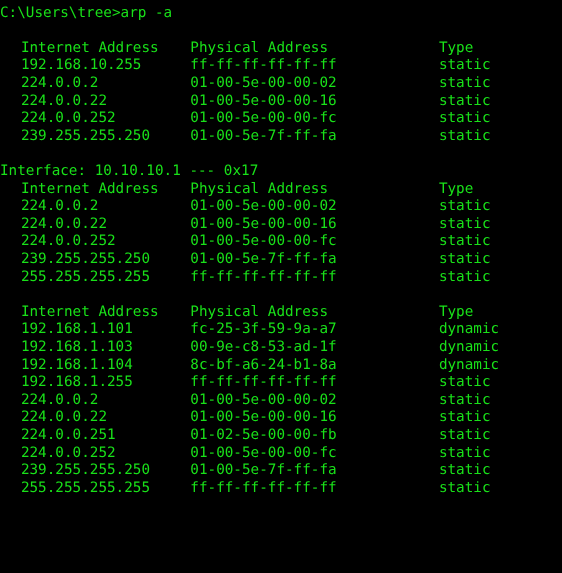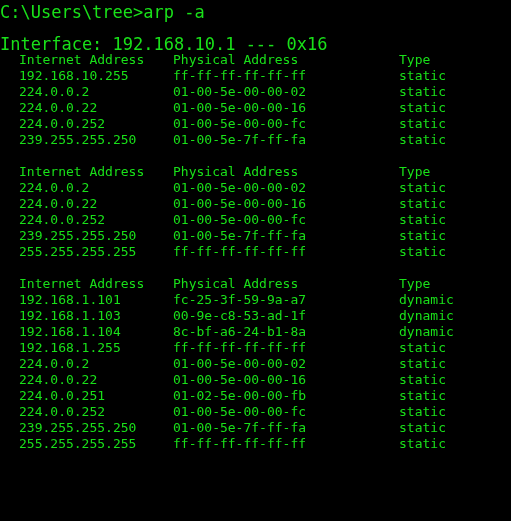--- a/index.html
+++ b/index.html
@@ -23,21 +23,21 @@
     line-height: 16px;
     letter-spacing: 0px;
     padding: 4px 0 0 0;
     box-sizing: border-box;
     position: relative;
   }
   .line {
     white-space: pre;
     height: 16px;
     line-height: 16px;
-    font-size: 17px;
+    font-size: 13px;
     color: #19e019;
     font-family: "DejaVu Sans Mono", "Liberation Mono", monospace;
   }
   .line.blank {
     color: transparent;
   }
   .row {
     display: block;
     white-space: pre;
     height: 16px;
@@ -59,28 +59,28 @@
   .iface { padding-left: 0px; }
   .prompt { padding-left: 0px; }
 </style>
 </head>
 <body>
 
 <div id="terminal">
   <div class="line prompt">C:\Users\tree&gt;arp -a</div>
   <div class="line blank">&nbsp;</div>
   <div id="output">
-      <div class="line iface">Interface: 192.168.10.1 --- 0x16</div>
       <div class="row hdr"><span class="cell col-ip">Internet Address</span><span class="cell col-mac">Physical Address</span><span class="cell col-type">Type</span></div>
       <div class="row"><span class="cell col-ip">192.168.10.255</span><span class="cell col-mac">ff-ff-ff-ff-ff-ff</span><span class="cell col-type">static</span></div>
       <div class="row"><span class="cell col-ip">224.0.0.2</span><span class="cell col-mac">01-00-5e-00-00-02</span><span class="cell col-type">static</span></div>
       <div class="row"><span class="cell col-ip">224.0.0.22</span><span class="cell col-mac">01-00-5e-00-00-16</span><span class="cell col-type">static</span></div>
       <div class="row"><span class="cell col-ip">224.0.0.252</span><span class="cell col-mac">01-00-5e-00-00-fc</span><span class="cell col-type">static</span></div>
       <div class="row"><span class="cell col-ip">239.255.255.250</span><span class="cell col-mac">01-00-5e-7f-ff-fa</span><span class="cell col-type">static</span></div>
       <div class="line blank">&nbsp;</div>
+      <div class="line iface">Interface: 10.10.10.1 --- 0x17</div>
       <div class="row hdr"><span class="cell col-ip">Internet Address</span><span class="cell col-mac">Physical Address</span><span class="cell col-type">Type</span></div>
       <div class="row"><span class="cell col-ip">224.0.0.2</span><span class="cell col-mac">01-00-5e-00-00-02</span><span class="cell col-type">static</span></div>
       <div class="row"><span class="cell col-ip">224.0.0.22</span><span class="cell col-mac">01-00-5e-00-00-16</span><span class="cell col-type">static</span></div>
       <div class="row"><span class="cell col-ip">224.0.0.252</span><span class="cell col-mac">01-00-5e-00-00-fc</span><span class="cell col-type">static</span></div>
       <div class="row"><span class="cell col-ip">239.255.255.250</span><span class="cell col-mac">01-00-5e-7f-ff-fa</span><span class="cell col-type">static</span></div>
       <div class="row"><span class="cell col-ip">255.255.255.255</span><span class="cell col-mac">ff-ff-ff-ff-ff-ff</span><span class="cell col-type">static</span></div>
       <div class="line blank">&nbsp;</div>
       <div class="row hdr"><span class="cell col-ip">Internet Address</span><span class="cell col-mac">Physical Address</span><span class="cell col-type">Type</span></div>
       <div class="row"><span class="cell col-ip">192.168.1.101</span><span class="cell col-mac">fc-25-3f-59-9a-a7</span><span class="cell col-type">dynamic</span></div>
       <div class="row"><span class="cell col-ip">192.168.1.103</span><span class="cell col-mac">00-9e-c8-53-ad-1f</span><span class="cell col-type">dynamic</span></div>

